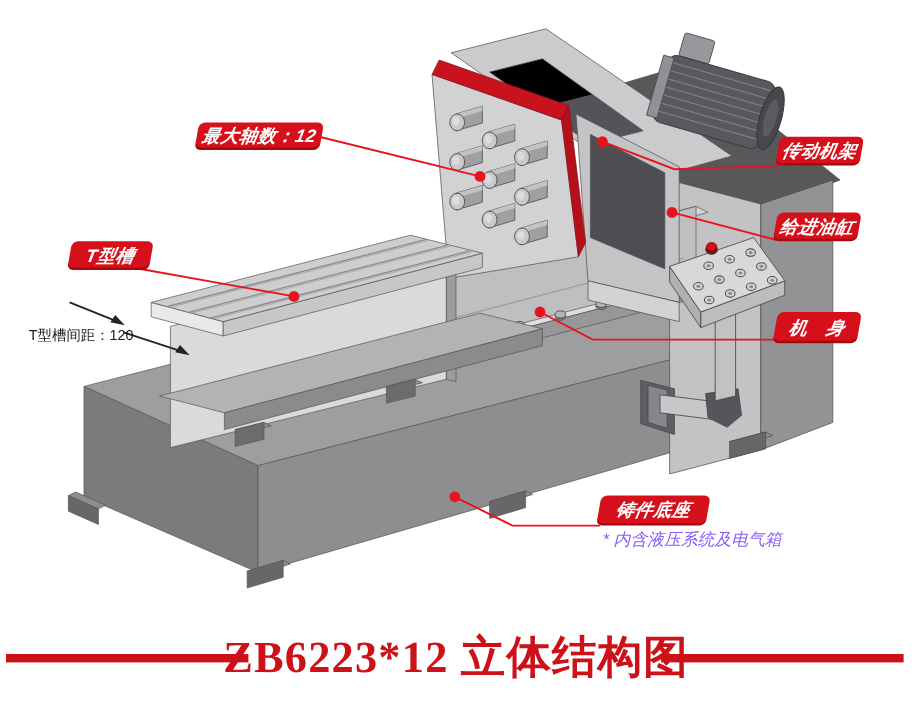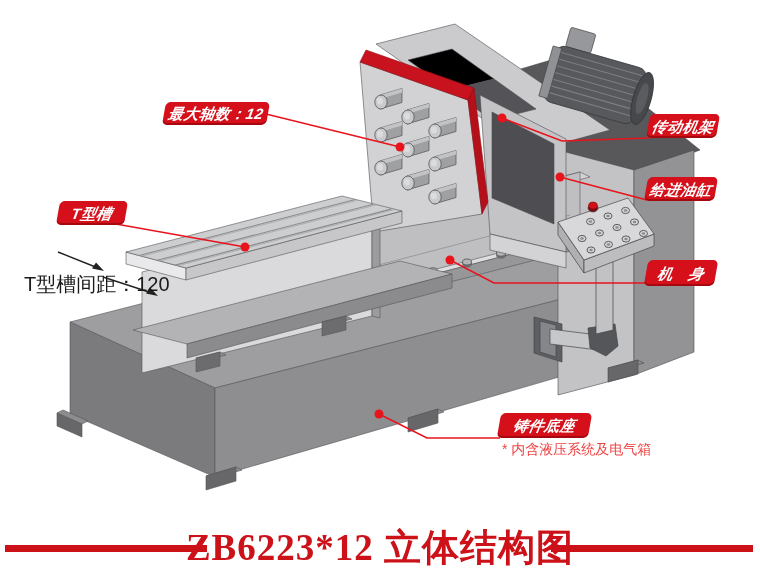--- a/index.html
+++ b/index.html
@@ -4,22 +4,22 @@
 <style>
   html,body{margin:0;padding:0;background:#fff;}
   .stage{position:relative;width:760px;height:587px;background:#ffffff;overflow:hidden;
          font-family:"Liberation Sans",sans-serif;}
   .machine-svg{position:absolute;left:0;top:0;}
   .callout{position:absolute;background:#d5101b;color:#ffffff;font-style:italic;font-weight:bold;
            font-size:15px;line-height:1;display:flex;align-items:center;justify-content:center;
            border-radius:5px;transform:skewX(-10deg);box-shadow:inset 0 -2px 0 rgba(110,0,5,.45);
            letter-spacing:.5px;white-space:nowrap;}
   .callout span{display:block;}
-  .dim-text{position:absolute;color:#1a1a1a;font-size:20px;font-weight:normal;white-space:nowrap;}
-  .base-note{position:absolute;color:#ef4444;font-size:14px;white-space:nowrap;text-align:right;}
+  .dim-text{position:absolute;color:#1a1a1a;font-size:12px;font-weight:normal;white-space:nowrap;}
+  .base-note{position:absolute;color:#8b5cf6;font-size:14px;font-style:italic;white-space:nowrap;text-align:right;}
   .title-text{position:absolute;left:0;right:0;top:523px;text-align:center;
               font-family:"Liberation Serif",serif;font-weight:bold;font-size:37px;
               color:#cc1118;letter-spacing:1px;}
   .title-line{position:absolute;top:545px;height:7px;background:#cc1118;}
   .title-line.left{left:5px;width:202px;}
   .title-line.right{left:551px;width:202px;}
 </style>
 </head>
 <body>
 

